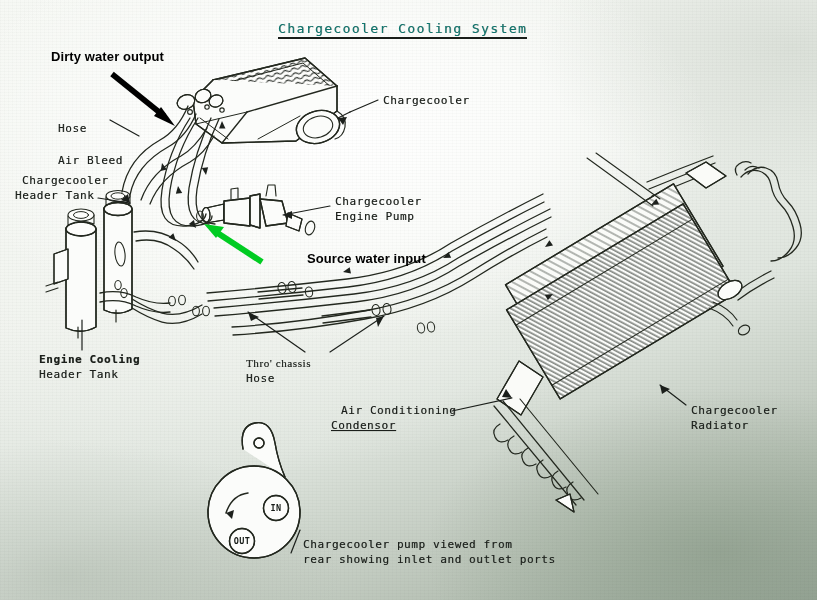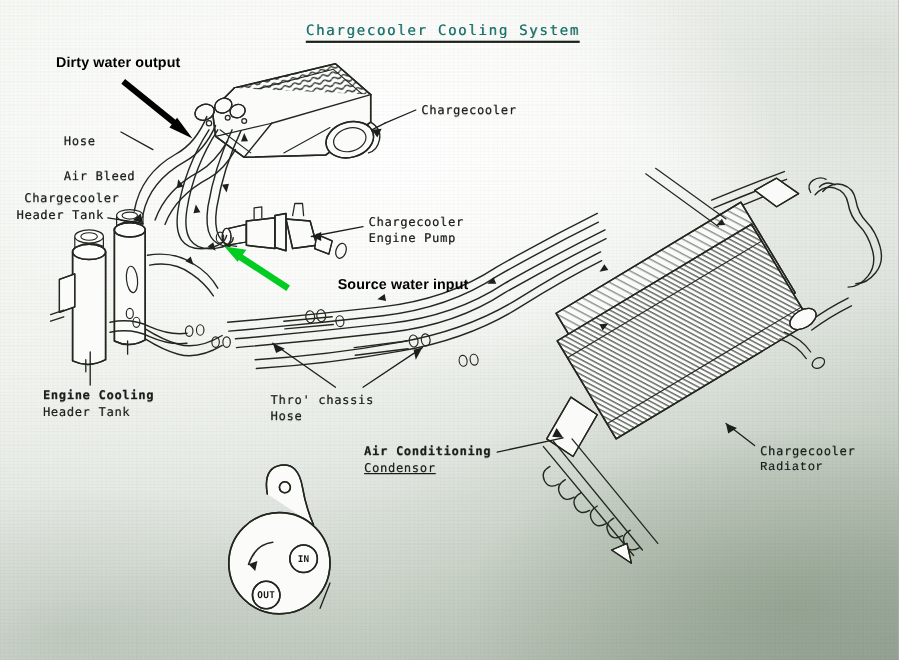--- a/index.html
+++ b/index.html
@@ -434,24 +434,26 @@
 
     <div class="tw l2" style="left:22px; top:173px;">Chargecooler</div>
     <div class="tw l2" style="left:15px; top:188px;">Header Tank</div>
 
     <div class="tw l2" style="left:335px; top:194px;">Chargecooler</div>
     <div class="tw l2" style="left:335px; top:209px;">Engine Pump</div>
 
     <div class="tw l2" style="left:39px; top:352px;font-weight:bold;">Engine Cooling</div>
     <div class="tw l2" style="left:39px; top:367px;">Header Tank</div>
 
-    <div class="tw l2" style="left:246px; top:356px;">Thro' chassis</div>
+    <div class="tw l2" style="left:246px; top:356px;font-family:Liberation Serif, serif;">Thro' chassis</div>
     <div class="tw l2" style="left:246px; top:371px;">Hose</div>
 
-    <div class="tw l2" style="left:331px; top:403px;font-weight:bold;">Air Conditioning</div>
+    <div class="tw l2" style="left:341px; top:403px;">Air Conditioning</div>
     <div class="tw l2" style="left:331px; top:418px;text-decoration:underline;">Condensor</div>
 
     <div class="tw l2" style="left:691px; top:403px;">Chargecooler</div>
-    <div class="tw l2" style="left:691px; top:418px;font-family:Liberation Mono, monospace;">Radiator</div>
-
+    <div class="tw l2" style="left:691px; top:418px;">Radiator</div>
+
+    <div class="tw l2" style="left:303px; top:537px;">Chargecooler pump viewed from</div>
+    <div class="tw l2" style="left:303px; top:552px;">rear showing inlet and outlet ports</div>
 
   </div>
 </div>
 
 </body></html>

